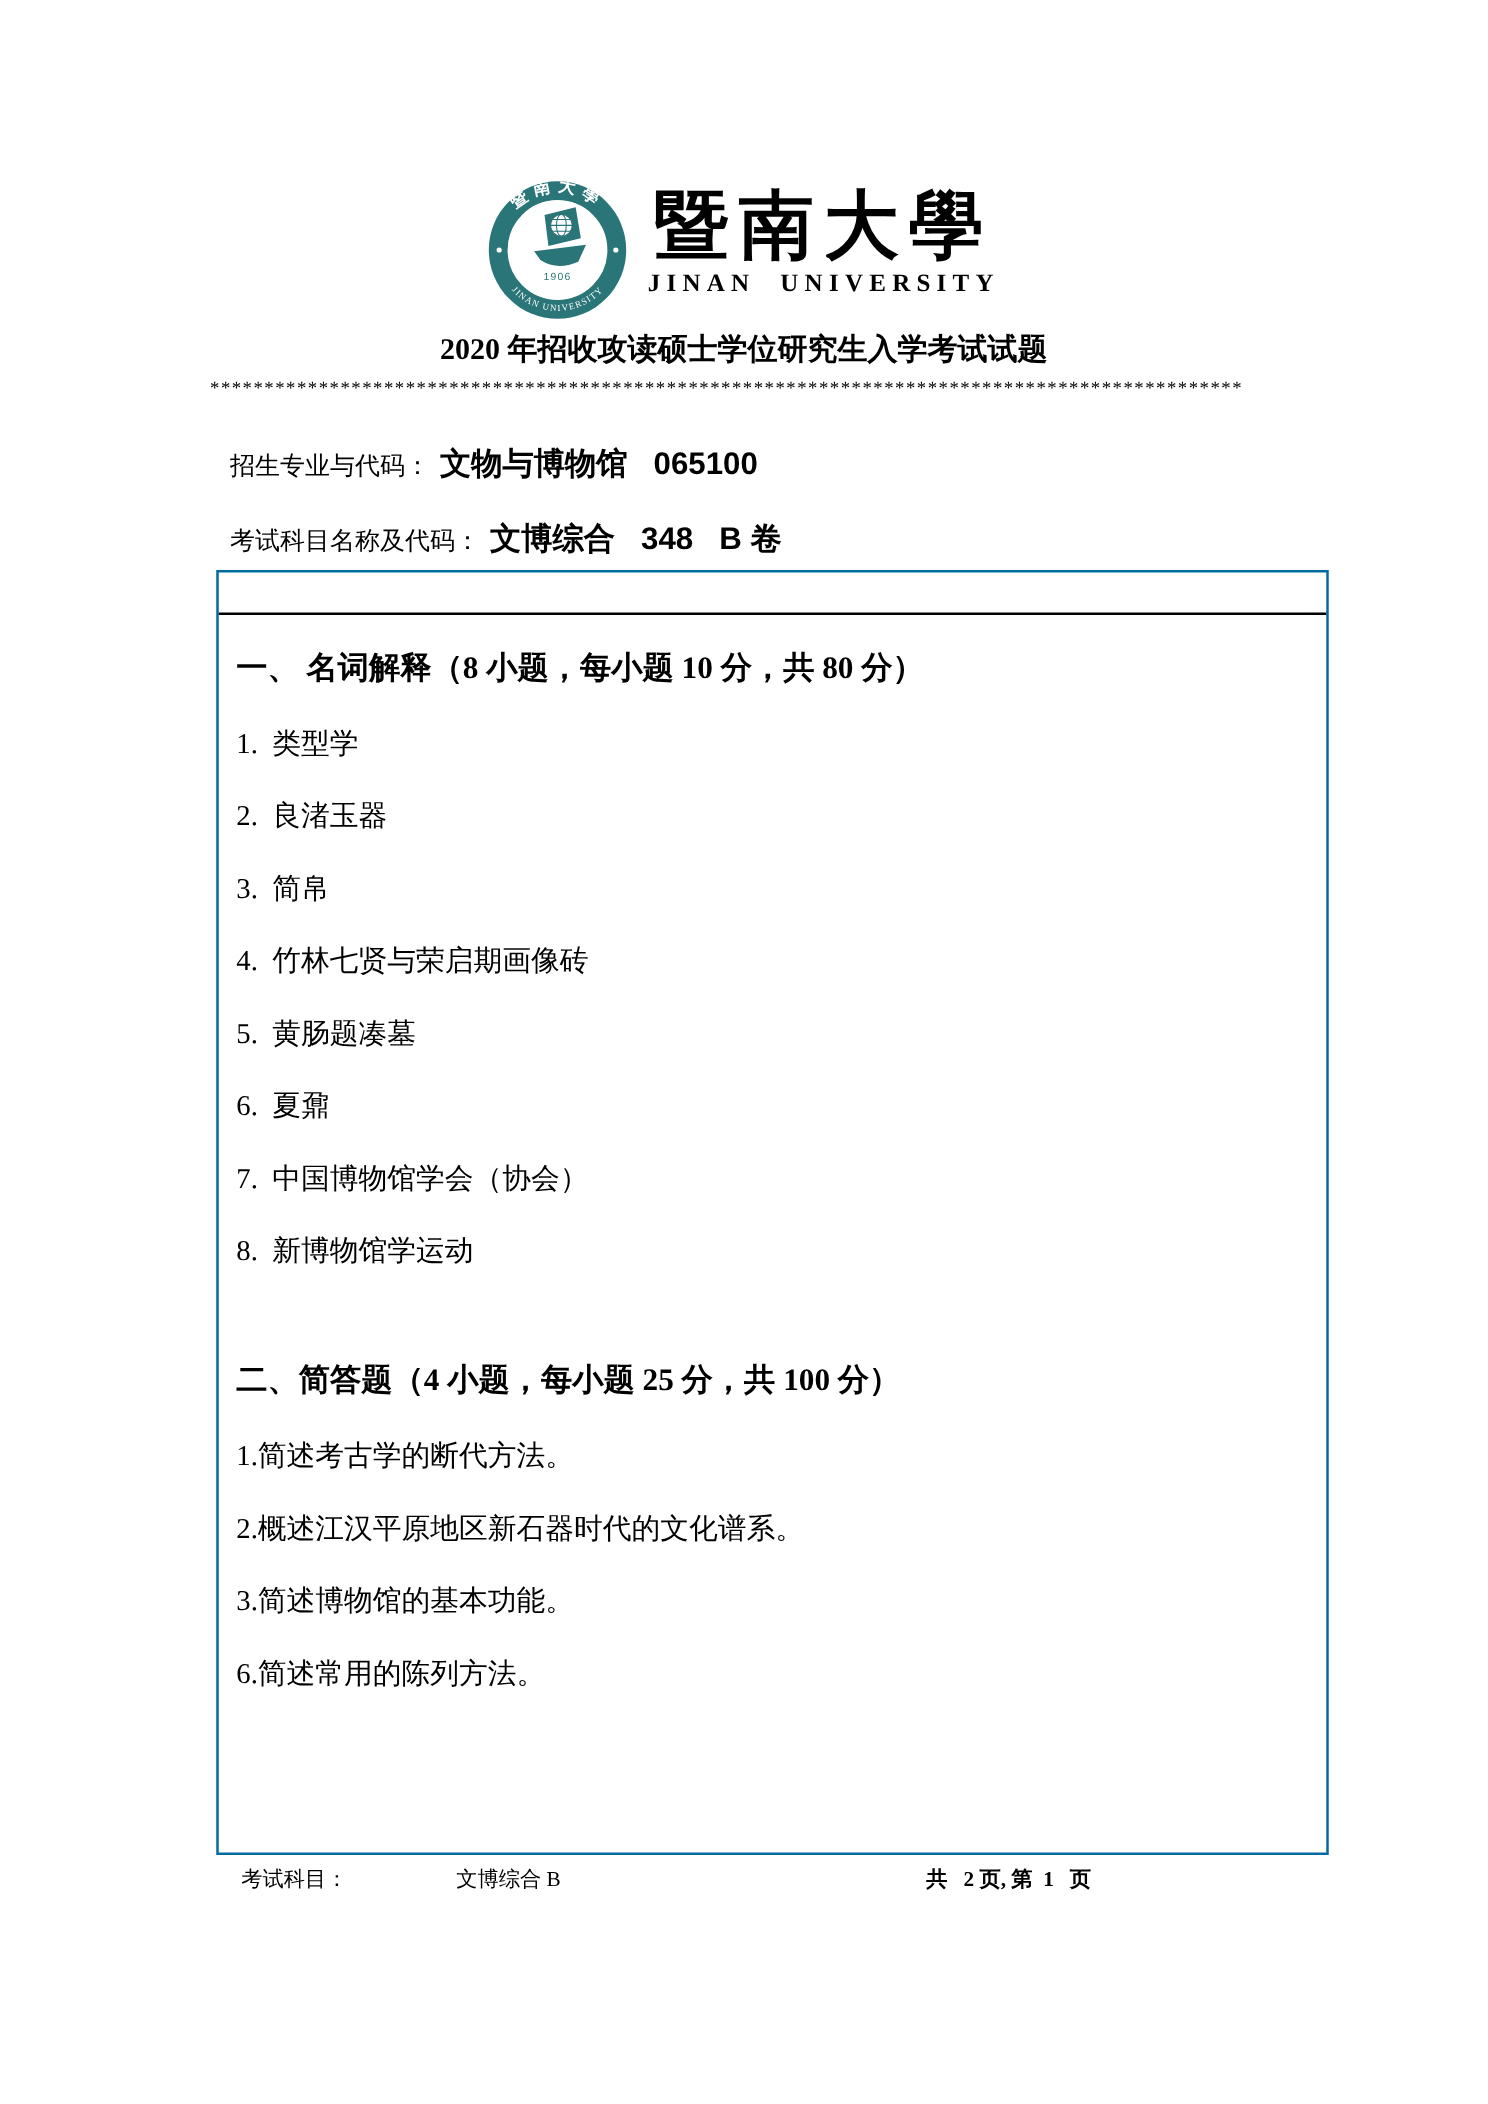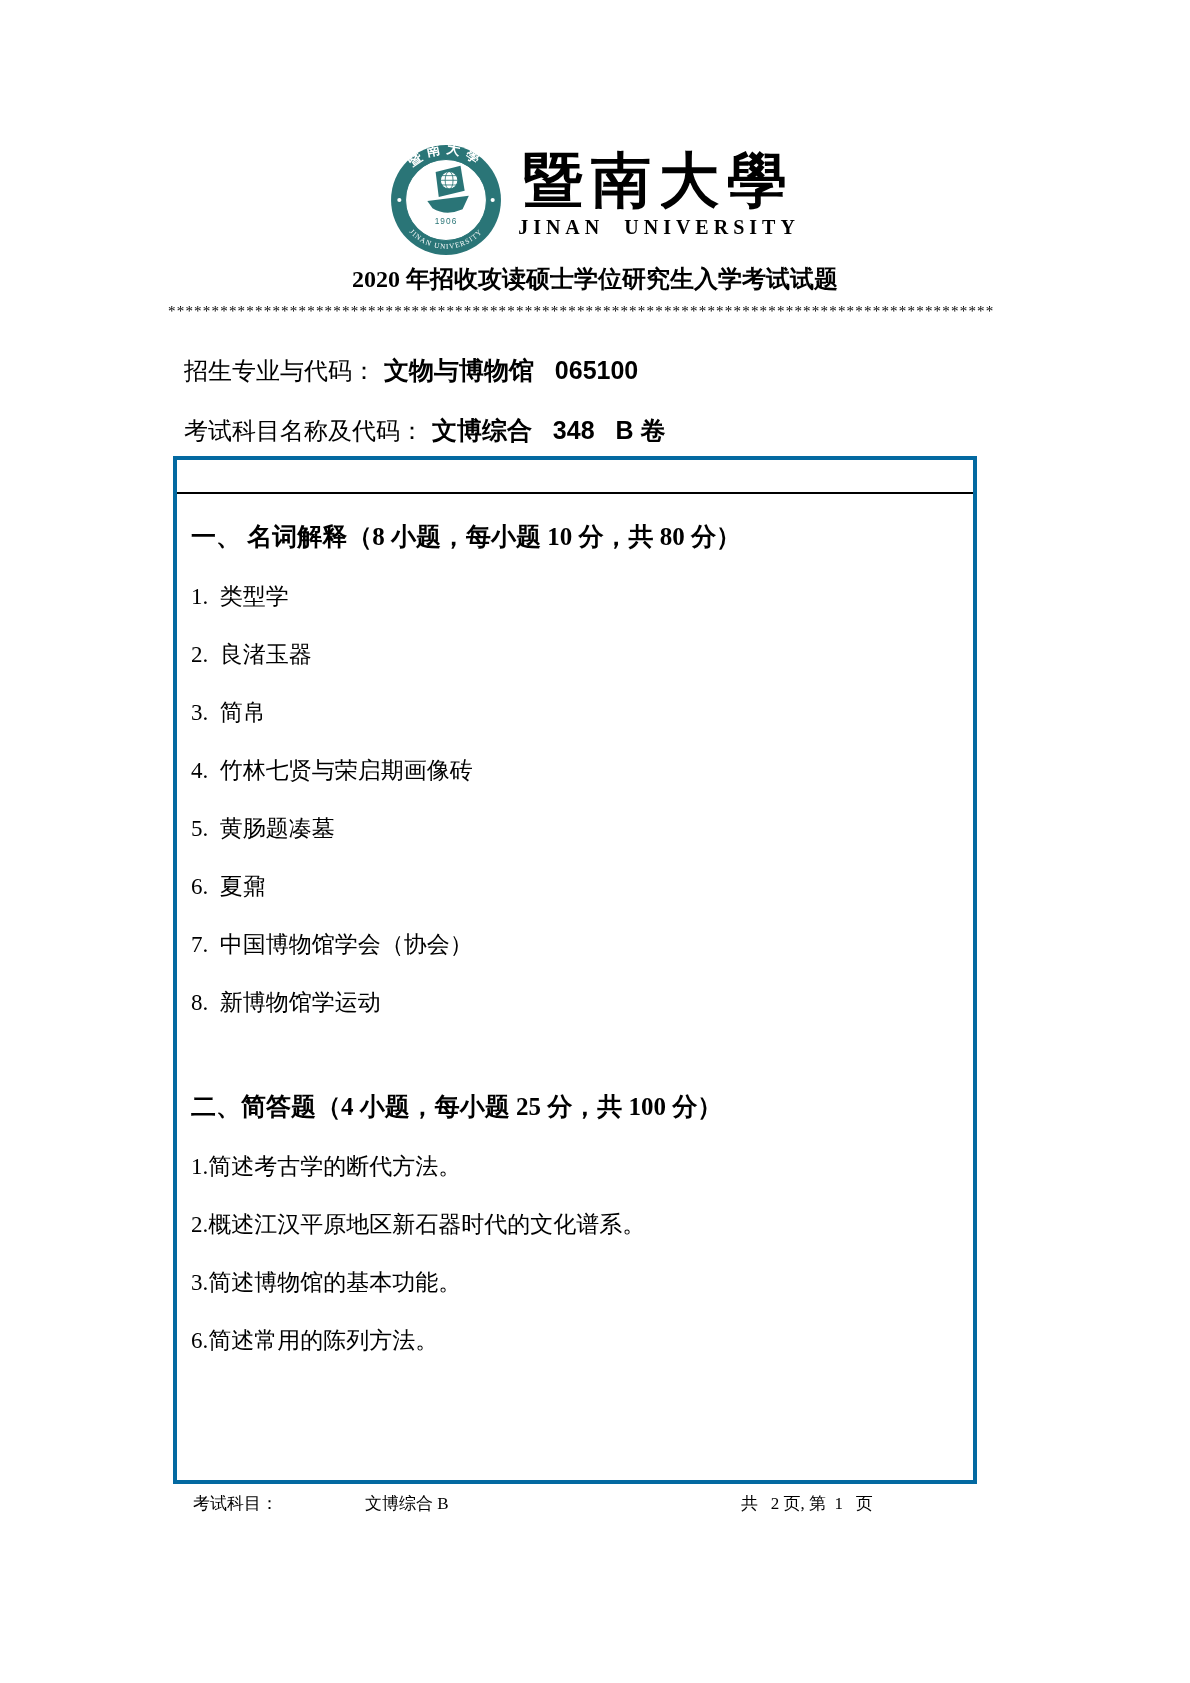--- a/index.html
+++ b/index.html
@@ -33,46 +33,46 @@
     position:absolute;top:263px;left:0;width:100%;
     text-align:center;font-size:24px;font-weight:bold;white-space:pre;
   }
   .divider{
     position:absolute;top:303px;left:168px;width:854px;height:20px;
     font-size:15px;letter-spacing:1.2px;white-space:pre;overflow:hidden;
   }
   .meta-line{position:absolute;left:168px;white-space:pre;}
   .line-major{top:336px;}
   .line-subject{top:396px;}
-  .meta-label{font-size:24px;}
+  .meta-label{font-size:20px;}
   .meta-value{
     font-family:"Liberation Sans","DejaVu Sans",sans-serif;
     font-weight:bold;font-size:25px;margin-left:8px;white-space:pre;
   }
   
   .exam-box{
-    position:absolute;left:173px;top:456px;width:804px;height:1028px;
-    border:4px solid #0369a1;box-sizing:border-box;
+    position:absolute;left:173px;top:456px;width:890px;height:1028px;
+    border:2px solid #0369a1;box-sizing:border-box;
   }
   .notice-row{
     border-bottom:2px solid #000;height:32px;line-height:32px;
     padding-left:9px;font-size:17px;white-space:pre;overflow:hidden;
   }
   .content{padding:0 14px;}
   .section-heading{
     font-size:25px;font-weight:bold;margin-top:26px;line-height:34px;white-space:pre;
   }
   .heading-2{margin-top:72px;}
   .q-item{font-size:23px;margin-top:28px;line-height:30px;white-space:pre;}
   
   .footer{position:absolute;top:1492px;left:173px;width:890px;height:26px;font-size:17px;}
   .footer span{position:absolute;top:0;white-space:pre;}
   .f-label{left:20px;}
   .f-value{left:192px;}
-  .f-page{left:568px;}
+  .f-page{left:568px;font-weight:bold;}
 </style>
 </head>
 <body>
 
 <div class="page">
 
   <div class="logo-row">
     <svg class="seal" viewBox="0 0 108 108" aria-hidden="true">
       <defs>
         <path id="arcTop" d="M 9,54 A 45,45 0 0 1 99,54" fill="none"></path>

